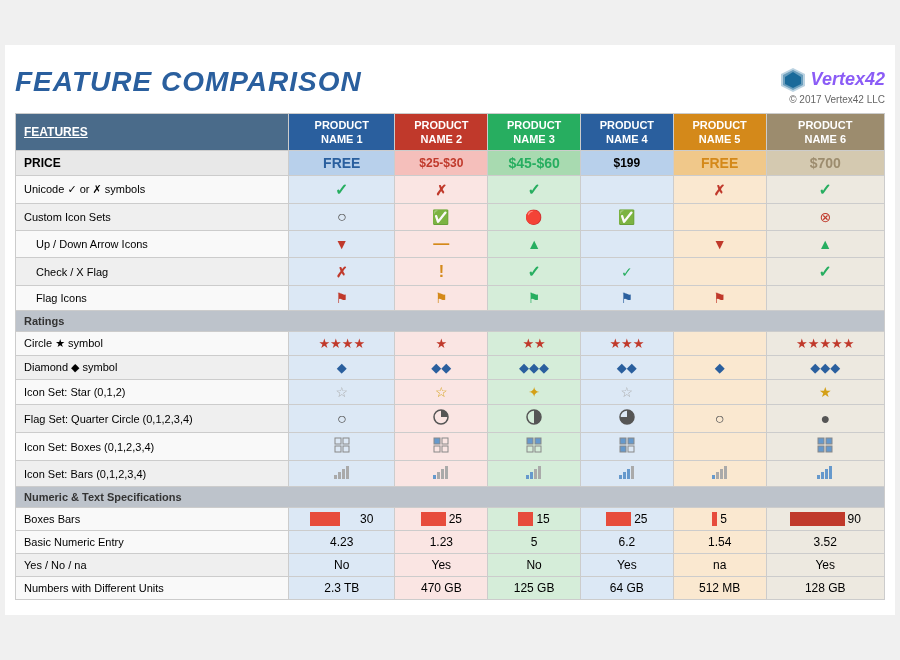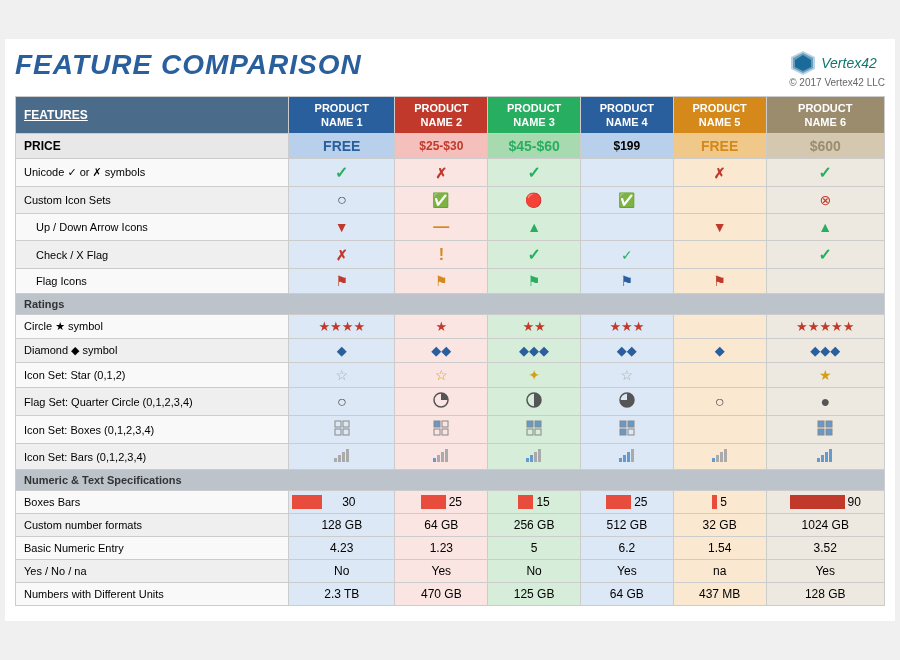--- a/index.html
+++ b/index.html
@@ -8,21 +8,21 @@
       background: #f0f0f0;
       display: flex;
       justify-content: center;
       align-items: center;
       min-height: 660px;
       width: 900px;
     }
     .container {
       background: #fff;
       width: 890px;
-      padding: 10px 10px 15px 10px;
+      padding: 21px 10px 15px 10px;
     }
     .header-row {
       display: flex;
       justify-content: space-between;
       align-items: flex-start;
       margin-bottom: 8px;
     }
     .page-title {
       font-size: 28px;
       font-weight: 900;
@@ -129,21 +129,21 @@
     <div class="page-title">FEATURE COMPARISON</div>
     <div class="logo-area">
       <div style="display:flex;align-items:center;gap:4px;">
         <div style="width:28px;height:28px;">
           <svg viewBox="0 0 28 28" width="28" height="28">
             <polygon points="14,2 26,8 26,20 14,26 2,20 2,8" fill="#1a6a9a" opacity="0.3"></polygon>
             <polygon points="14,4 24,9 24,19 14,24 4,19 4,9" fill="#1a6a9a" opacity="0.5"></polygon>
             <polygon points="14,6 22,11 22,18 14,22 6,18 6,11" fill="#1a6a9a"></polygon>
           </svg>
         </div>
-        <span class="logo-text" style="font-weight:400;color:#0f766e;font-style:italic;font-size:14px;">Vertex42</span>
+        <span class="logo-text" style="font-weight:700;color:#8b5cf6;font-style:italic;font-size:18px;">Vertex42</span>
       </div>
       <div class="logo-sub">© 2017 Vertex42 LLC</div>
     </div>
   </div>
 
   <table>
     <thead>
       <tr>
         <th class="features-header">FEATURES</th>
         <th class="col-header blue">PRODUCT<br>NAME 1</th>
@@ -156,21 +156,21 @@
     </thead>
     <tbody>
 
       <tr class="price-row">
         <td class="feature-name" style="font-weight:bold;font-size:12px;">PRICE</td>
         <td class="col-p1"><span class="price-free">FREE</span></td>
         <td class="col-p2"><span class="price-val" style="color:#c0392b;">$25-$30</span></td>
         <td class="col-p3"><span class="price-green">$45-$60</span></td>
         <td class="col-p4"><span class="price-val">$199</span></td>
         <td class="col-p5"><span class="price-orange">FREE</span></td>
-        <td class="col-p6"><span class="price-taupe">$600</span></td>
+        <td class="col-p6"><span class="price-taupe">$700</span></td>
       </tr>
 
       <tr class="odd-row">
         <td class="feature-name">Unicode ✓ or ✗ symbols</td>
         <td class="col-p1"><span class="check-green">✓</span></td>
         <td class="col-p2"><span class="x-red">✗</span></td>
         <td class="col-p3"><span class="check-green">✓</span></td>
         <td class="col-p4"></td>
         <td class="col-p5"><span class="x-red">✗</span></td>
         <td class="col-p6"><span class="check-green">✓</span></td>
@@ -372,21 +372,21 @@
         </td>
       </tr>
 
       <tr>
         <td colspan="7" style="background:#bdc3cb;font-weight:bold;text-align:left;padding-left:8px;font-size:11px;color:#333;">Numeric &amp; Text Specifications</td>
       </tr>
 
       <tr class="odd-row">
         <td class="feature-name">Boxes Bars</td>
         <td class="col-p1">
-          <div style="display:flex;align-items:center;gap:20px;">
+          <div style="display:flex;align-items:center;gap:20px;justify-content:center;">
             <div style="width:30px;height:14px;background:#e74c3c;display:inline-block;"></div>
             <span>30</span>
           </div>
         </td>
         <td class="col-p2">
           <div style="display:flex;align-items:center;gap:3px;justify-content:center;">
             <div style="width:25px;height:14px;background:#e74c3c;display:inline-block;"></div>
             <span>25</span>
           </div>
         </td>
@@ -409,29 +409,20 @@
           </div>
         </td>
         <td class="col-p6">
           <div style="display:flex;align-items:center;gap:3px;justify-content:center;">
             <div style="width:55px;height:14px;background:#c0392b;display:inline-block;"></div>
             <span>90</span>
           </div>
         </td>
       </tr>
 
-      <tr class="even-row">
-        <td class="feature-name">Custom number formats</td>
-        <td class="col-p1">128 GB</td>
-        <td class="col-p2">64 GB</td>
-        <td class="col-p3">256 GB</td>
-        <td class="col-p4">512 GB</td>
-        <td class="col-p5">32 GB</td>
-        <td class="col-p6">1024 GB</td>
-      </tr>
 
       <tr class="odd-row">
         <td class="feature-name">Basic Numeric Entry</td>
         <td class="col-p1">4.23</td>
         <td class="col-p2">1.23</td>
         <td class="col-p3">5</td>
         <td class="col-p4">6.2</td>
         <td class="col-p5">1.54</td>
         <td class="col-p6">3.52</td>
       </tr>
@@ -445,19 +436,19 @@
         <td class="col-p5">na</td>
         <td class="col-p6">Yes</td>
       </tr>
 
       <tr class="odd-row">
         <td class="feature-name">Numbers with Different Units</td>
         <td class="col-p1">2.3 TB</td>
         <td class="col-p2">470 GB</td>
         <td class="col-p3">125 GB</td>
         <td class="col-p4">64 GB</td>
-        <td class="col-p5">437 MB</td>
+        <td class="col-p5">512 MB</td>
         <td class="col-p6">128 GB</td>
       </tr>
 
     </tbody>
   </table>
 </div>
 
 </body></html>

